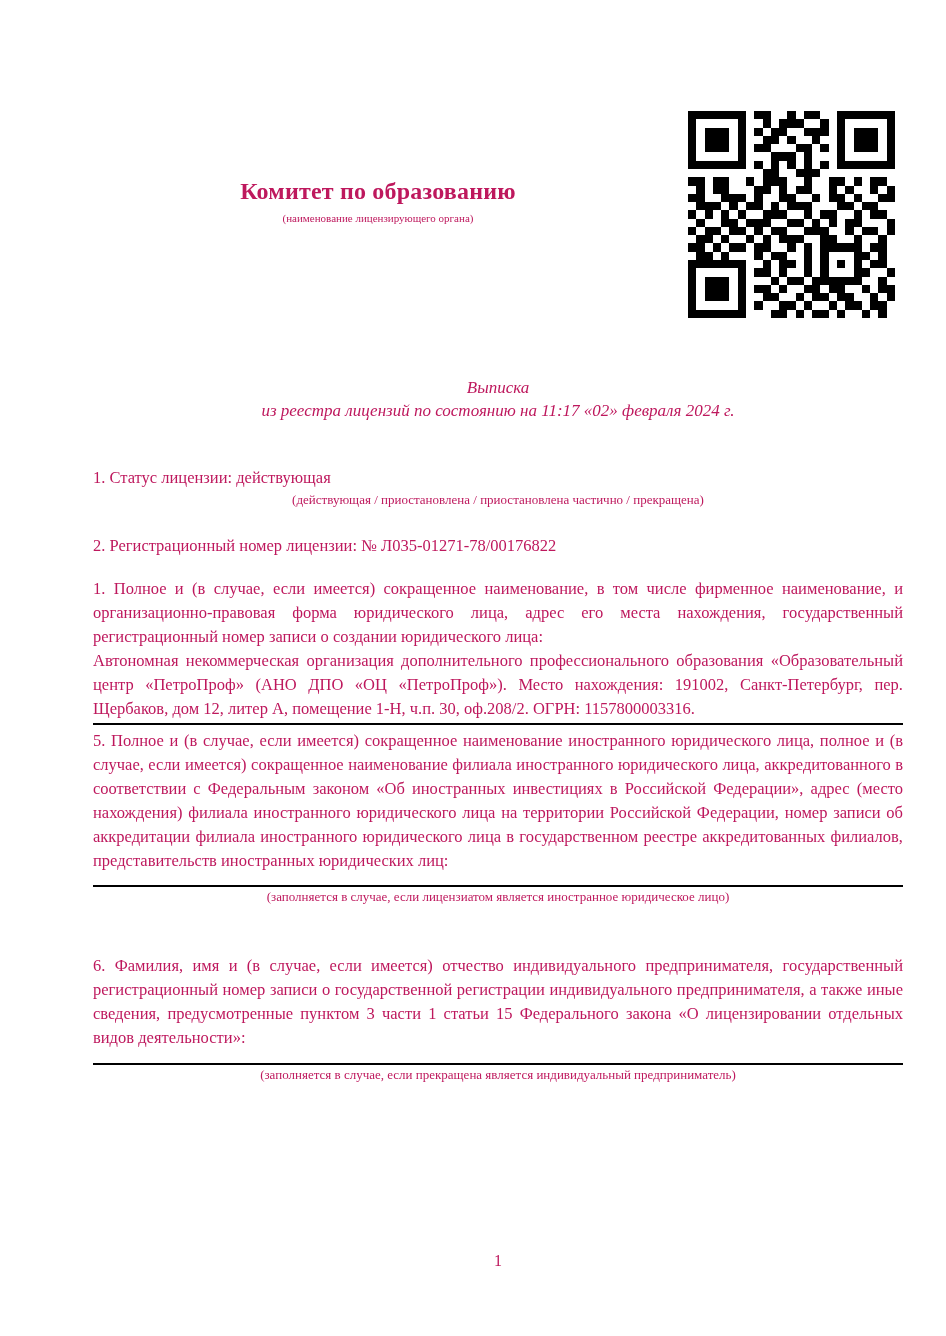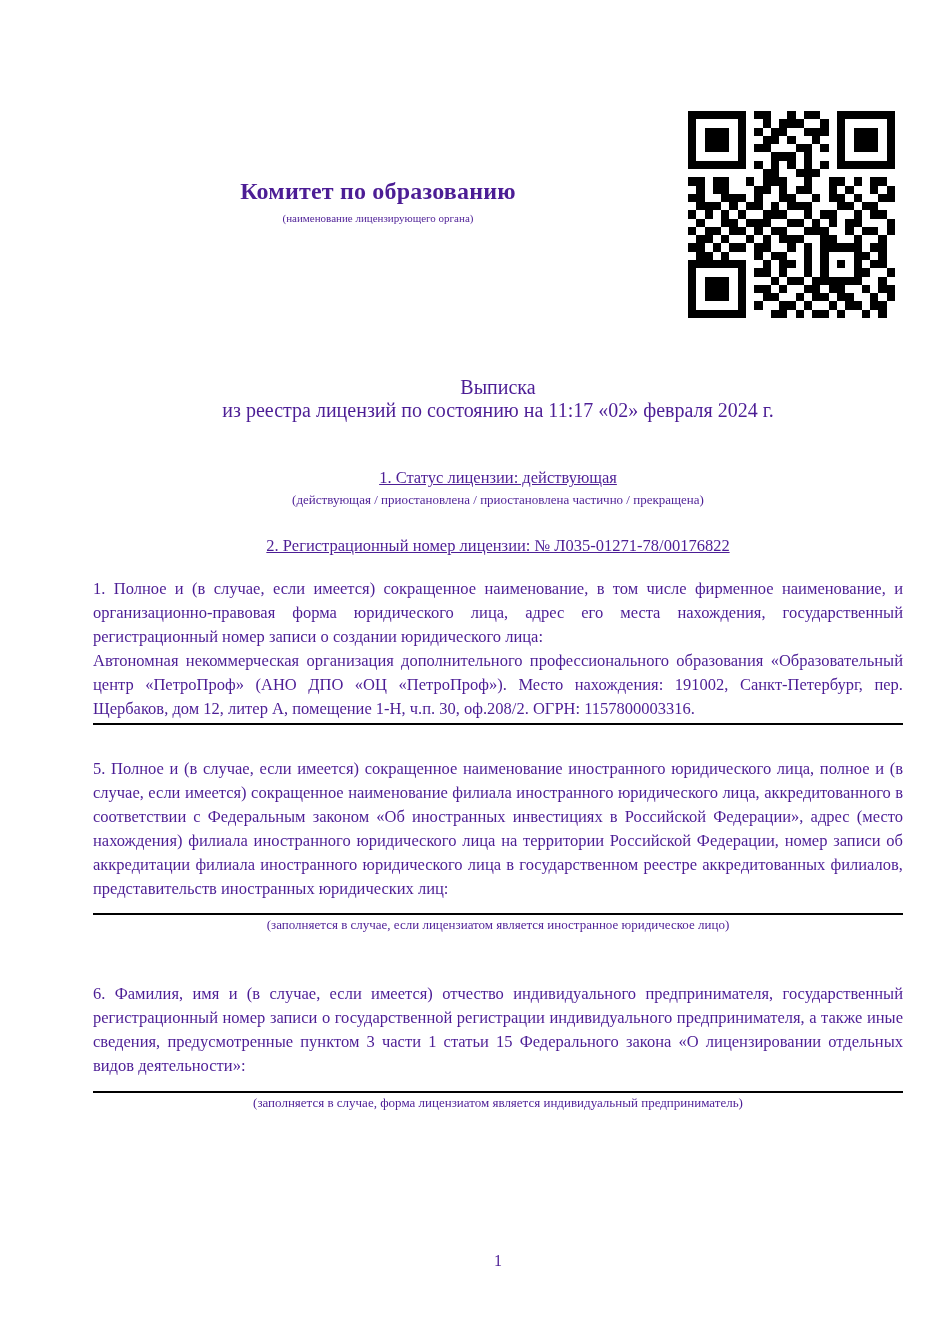--- a/index.html
+++ b/index.html
@@ -2,21 +2,21 @@
 <html><head>
 <meta charset="utf-8">
 <style>
   html, body { margin: 0; padding: 0; background: #e8e8e8; }
   .page {
     position: relative;
     width: 946px;
     height: 1336px;
     background: #ffffff;
     font-family: "Liberation Serif", serif;
-    color: #4c1d95;
+    color: #be185d;
     overflow: hidden;
     margin: 0 auto;
   }
   
   .authority {
     position: absolute;
     left: 93px;
     top: 178px;
     width: 570px;
     text-align: center;
@@ -42,46 +42,47 @@
   .qr-box svg { display: block; width: 100%; height: 100%; }
   
   .main {
     position: absolute;
     left: 93px;
     top: 376px;
     width: 810px;
   }
   .doc-title {
     text-align: center;
-    font-size: 20px;
+    font-size: 17px;
     line-height: 23px;
+    font-style: italic;
   }
   .item {
     font-size: 16.5px;
     line-height: 24px;
   }
   .item p { margin: 0; text-align: justify; }
-  .single-line p { text-align: center; text-decoration: underline; }
+  .single-line p { text-align: left; }
   .note {
     font-size: 13px;
     line-height: 16px;
     text-align: center;
     margin-top: 2px;
   }
   .rule {
     border: none;
     border-top: 2.5px solid #000;
     margin: 0;
     width: 100%;
   }
   .mt-item1 { margin-top: 44px; }
   .mt-item2 { margin-top: 26px; }
   .mt-item3 { margin-top: 24px; }
   .mt-item4 { margin-top: 19px; }
-  .mt-item5 { margin-top: 32px; }
+  .mt-item5 { margin-top: 4px; }
   .mt-item6 { margin-top: 49px; }
   .mt-item7 { margin-top: 30px; }
   .rule-tight { margin-top: 2px; }
   .rule-gap-md { margin-top: 13px; }
   .rule-gap-sm { margin-top: 12px; }
   .page-footer {
     position: absolute;
     left: 93px;
     top: 1252px;
     width: 810px;
@@ -464,21 +465,21 @@
 
     <div class="item mt-item5">
       <p>5. Полное и (в случае, если имеется) сокращенное наименование иностранного юридического лица, полное и (в случае, если имеется) сокращенное наименование филиала иностранного юридического лица, аккредитованного в соответствии с Федеральным законом «Об иностранных инвестициях в Российской Федерации», адрес (место нахождения) филиала иностранного юридического лица на территории Российской Федерации, номер записи об аккредитации филиала иностранного юридического лица в государственном реестре аккредитованных филиалов, представительств иностранных юридических лиц:</p>
       <hr class="rule rule-gap-sm">
       <div class="note">(заполняется в случае, если лицензиатом является иностранное юридическое лицо)</div>
     </div>
 
     <div class="item mt-item6">
       <p>6. Фамилия, имя и (в случае, если имеется) отчество индивидуального предпринимателя, государственный регистрационный номер записи о государственной регистрации индивидуального предпринимателя, а также иные сведения, предусмотренные пунктом 3 части 1 статьи 15 Федерального закона «О лицензировании отдельных видов деятельности»:</p>
       <hr class="rule rule-gap-md">
-      <div class="note">(заполняется в случае, форма лицензиатом является индивидуальный предприниматель)</div>
+      <div class="note">(заполняется в случае, если прекращена является индивидуальный предприниматель)</div>
     </div>
 
 
   </div>
 
   <div class="page-footer">1</div>
 
 </div>
 
 </body></html>

